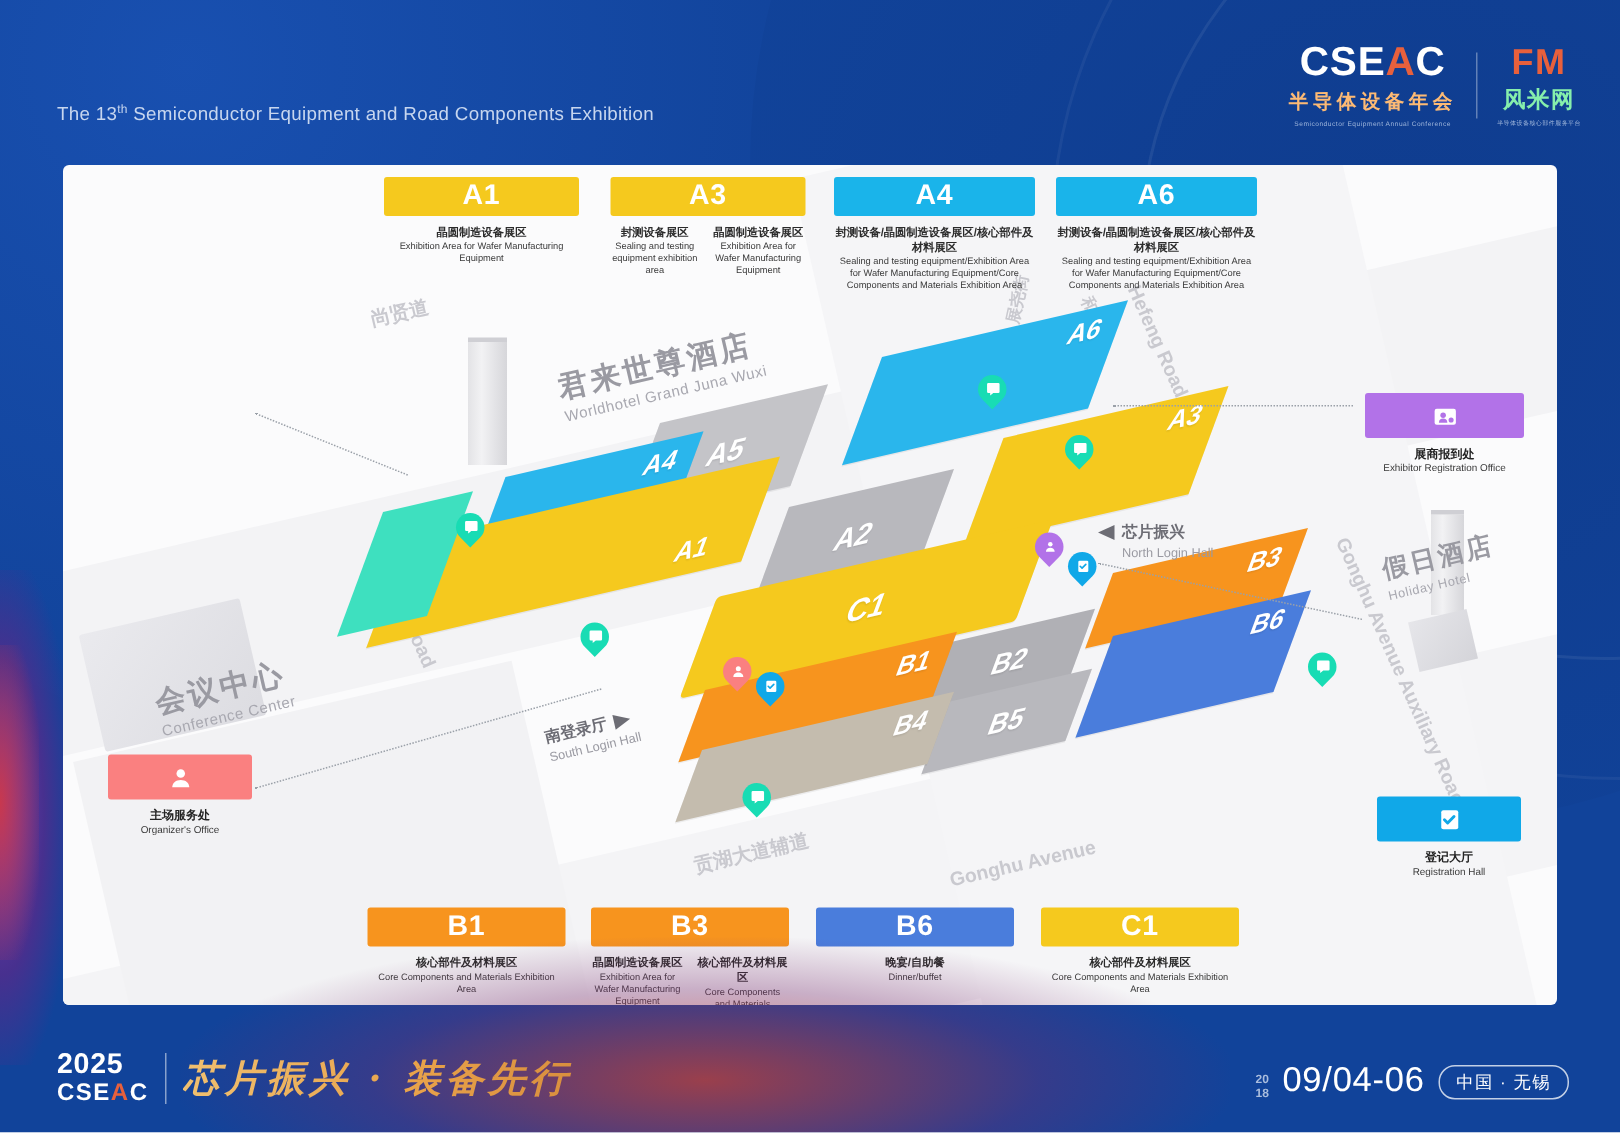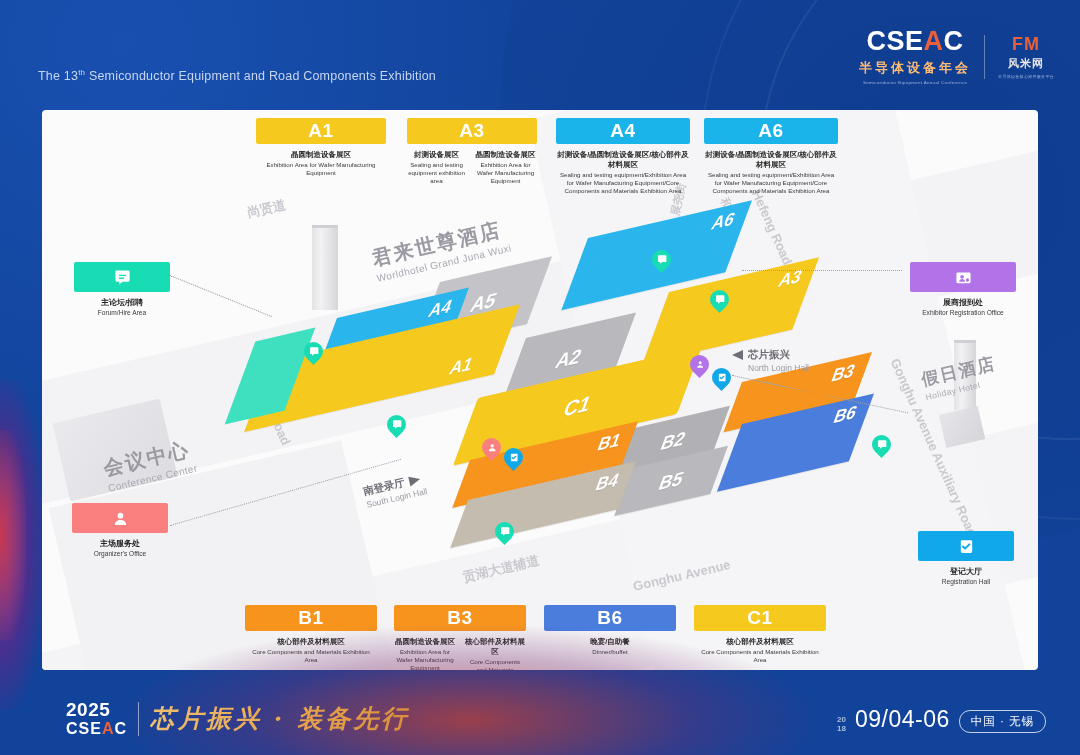--- a/index.html
+++ b/index.html
@@ -60,22 +60,22 @@
   .logo-wrap { position: absolute; right: 26px; top: 28px; display: flex; align-items: center; gap: 13px; }
   .logo-cseac { text-align: center; }
   .logo-cseac .mark {
     font-size: 27px; font-weight: bold; color: #fff; letter-spacing: .5px; line-height: 1;
   }
   .logo-cseac .mark .acc { color: #e8603c; }
   .logo-cseac .cn { font-size: 13px; color: #fdba74; letter-spacing: 3px; margin-top: 4px; font-weight: bold; }
   .logo-cseac .sub { font-size: 4.4px; color: #9fb6db; letter-spacing: .35px; margin-top: 3px; }
   .logo-div { width: 1px; height: 44px; background: rgba(255,255,255,.35); }
   .logo-fm { text-align: center; }
-  .logo-fm .fm { font-size: 18px; font-weight: bold; color: #e8603c; letter-spacing: 1px; line-height: 1; }
-  .logo-fm .cn { font-size: 11px; color: #e5e5e5; letter-spacing: 1px; margin-top: 3px; font-weight: bold; }
+  .logo-fm .fm { font-size: 24px; font-weight: bold; color: #e8603c; letter-spacing: 1px; line-height: 1; }
+  .logo-fm .cn { font-size: 15px; color: #86efac; letter-spacing: 1px; margin-top: 3px; font-weight: bold; }
   .logo-fm .sub { font-size: 4px; color: #9fb6db; letter-spacing: .3px; margin-top: 3px; }
 
   
   .map-card {
     position: absolute; left: 42px; top: 110px; width: 996px; height: 560px;
     background: #fbfbfc; border-radius: 4px; overflow: hidden;
   }
   .map-bg-band {
     position: absolute; background: #f1f1f3;
   }
@@ -148,21 +148,21 @@
   .entry-label .en { font-size: 8.5px; color: #9a9aa2; margin-top: 1px; }
 
   .dotline { position: absolute; border-top: 1.6px dotted #9aa0a8; transform-origin: 0 0; }
 
   
   .footer { position: absolute; left: 0; bottom: 0; width: 1080px; height: 85px; }
   .footer-glow {
     position: absolute; left: 120px; bottom: -60px; width: 700px; height: 190px;
     background: radial-gradient(ellipse at 50% 50%, rgba(200,62,50,.75) 0%, rgba(120,45,110,.35) 45%, rgba(17,67,154,0) 72%);
   }
-  .footer-left { position: absolute; left: 38px; bottom: 18px; display: flex; align-items: center; gap: 11px; margin-left: 28px; }
+  .footer-left { position: absolute; left: 38px; bottom: 18px; display: flex; align-items: center; gap: 11px; }
   .f-year { color: #fff; line-height: 1; text-align: left; }
   .f-year .y { font-size: 19px; font-weight: bold; letter-spacing: .5px; }
   .f-year .c { font-size: 16px; font-weight: bold; letter-spacing: 1px; margin-top: 2px; }
   .f-year .c .acc { color: #e8603c; }
   .f-bar { width: 1px; height: 34px; background: rgba(255,255,255,.5); }
   .f-slogan {
     font-family: "DejaVu Serif", serif; font-size: 25px; font-weight: bold; font-style: italic;
     background: linear-gradient(90deg,#f0c070,#e8a24a 60%,#d98f3e);
     -webkit-background-clip: text; background-clip: text; color: transparent;
     letter-spacing: 3px;
@@ -464,29 +464,20 @@
         <span style="display:inline-block; width:0;height:0;border-top:5px solid transparent;border-bottom:5px solid transparent;border-left:11px solid #6d6d75;"></span>
       </div>
       <div class="en">South Login Hall</div>
     </div>
 
     <div class="dotline" style="left:128px; top:165px; width:110px; transform:rotate(22deg);"></div>
     <div class="dotline" style="left:128px; top:415px; width:240px; transform:rotate(-16deg);"></div>
     <div class="dotline" style="left:700px; top:160px; width:160px; transform:rotate(0deg);"></div>
     <div class="dotline" style="left:690px; top:265px; width:180px; transform:rotate(12deg);"></div>
 
-    <div class="fac-chip" style="left:32px; top:152px;">
-      <div class="box" style="background:#18dcb4;">
-        <svg viewBox="0 0 24 24">
-            <path d="M20 2H4a2 2 0 00-2 2v12a2 2 0 002 2h3v4l5-4h8a2 2 0 002-2V4a2 2 0 00-2-2zM7 8h10v2H7zm0 4h7v2H7z"></path>
-          </svg>
-      </div>
-      <div class="cn">主论坛/招聘</div>
-      <div class="en">Forum/Hire Area</div>
-    </div>
 
     <div class="fac-chip" style="left:30px; top:393px;">
       <div class="box" style="background:#fa8080;">
         <svg viewBox="0 0 24 24">
             <circle cx="12" cy="8" r="4"></circle>
             <path d="M4 21c0-4.4 3.6-7 8-7s8 2.6 8 7z"></path>
           </svg>
       </div>
       <div class="cn">主场服务处</div>
       <div class="en">Organizer's Office</div>

